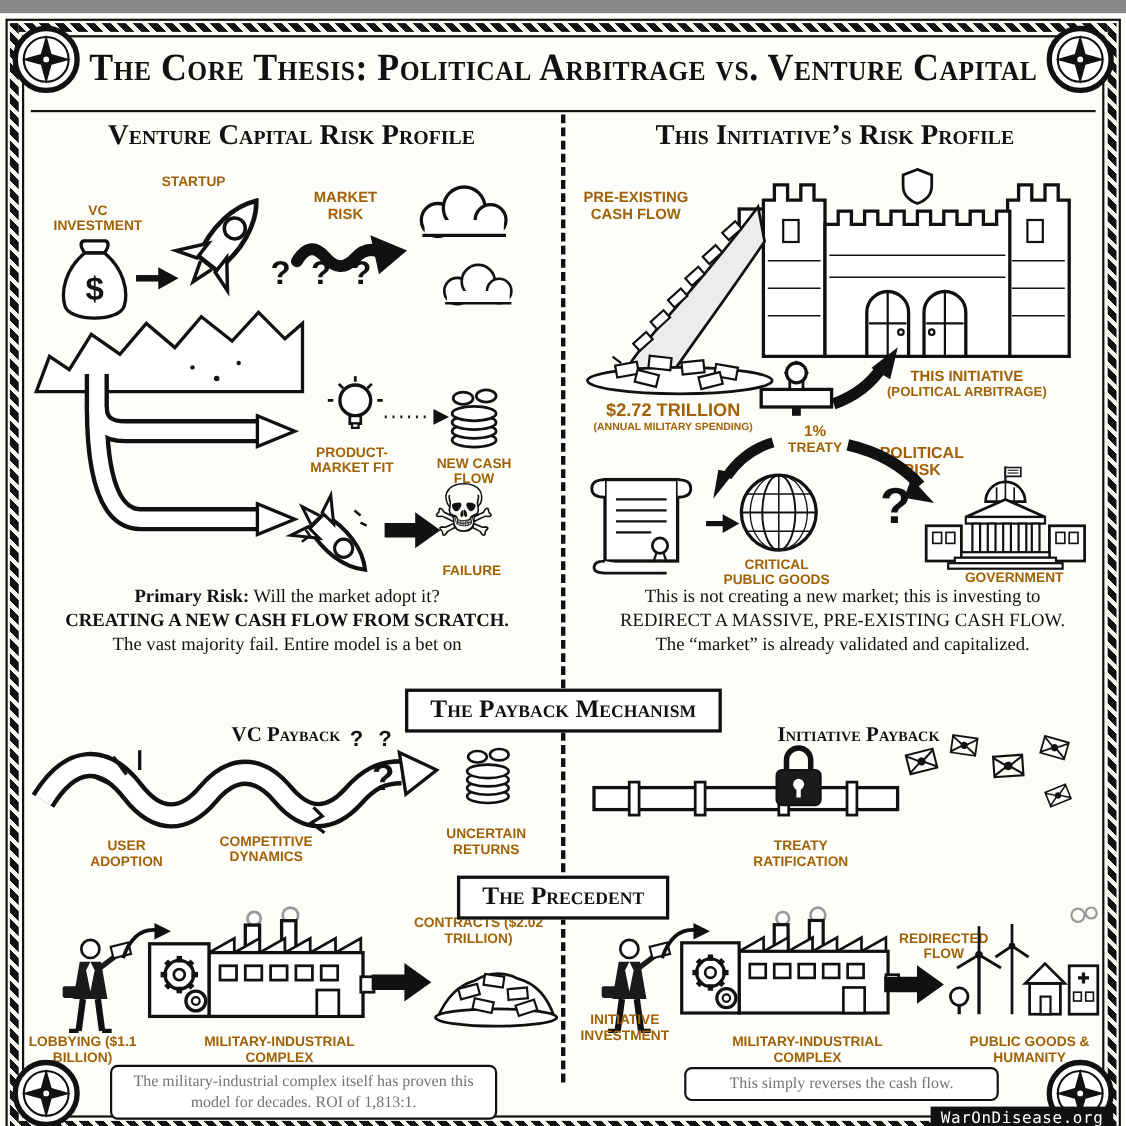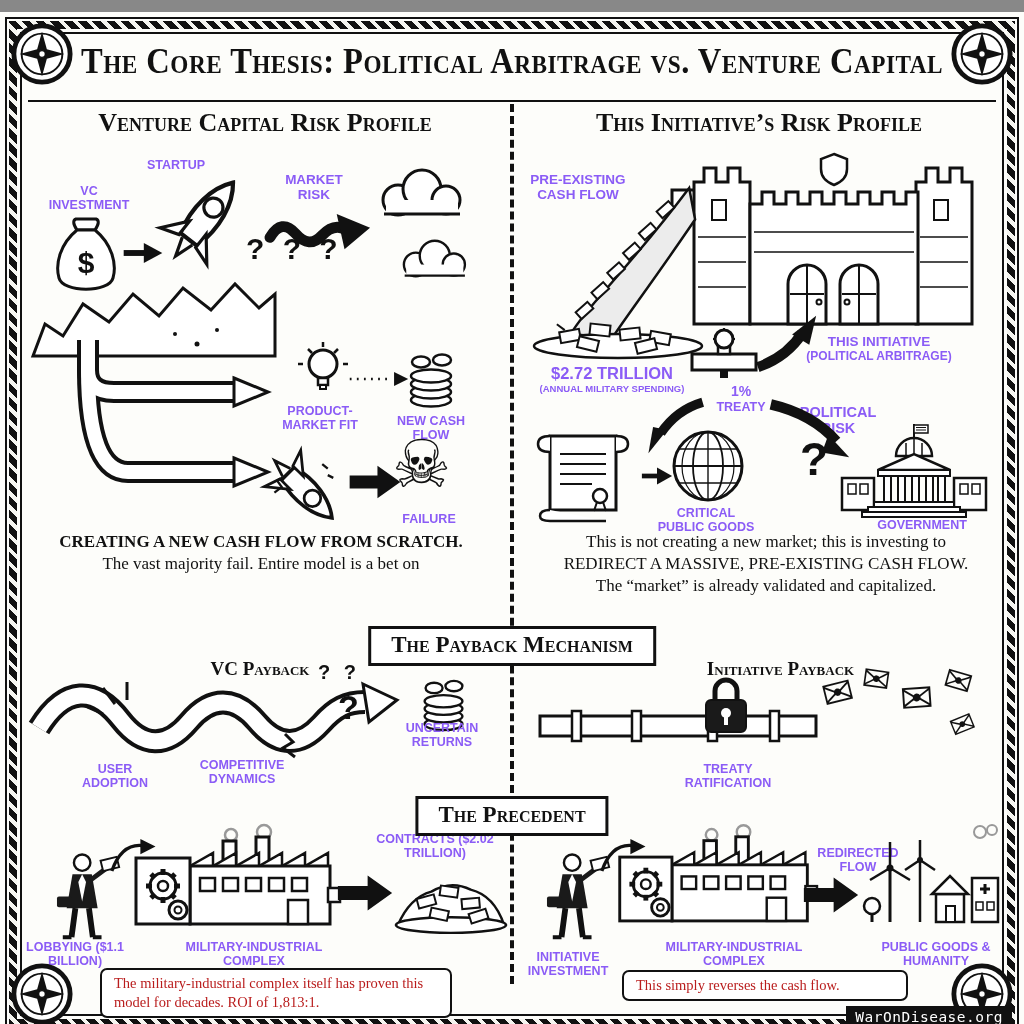--- a/index.html
+++ b/index.html
@@ -2,31 +2,31 @@
 <html><head>
 <meta charset="utf-8">
 <style>
   * { margin:0; padding:0; box-sizing:border-box; }
   html,body { background:#888; }
   .poster { position:relative; width:1024px; height:1024px; margin:12px auto;
             background:#fdfdfa; overflow:hidden; color:#111;
             font-family:"Liberation Sans", sans-serif; }
   .abs { position:absolute; }
   .lbl { position:absolute; font-family:"Liberation Sans",sans-serif; font-weight:700;
-         color:#8b5cf6; text-align:center; line-height:1.12; text-transform:uppercase; }
+         color:#a16207; text-align:center; line-height:1.12; text-transform:uppercase; }
   .sc  { font-variant:small-caps; font-family:"Liberation Serif",serif; font-weight:700; color:#111; }
   .para{ position:absolute; font-family:"Liberation Serif",serif; font-size:17px;
          line-height:1.3; text-align:center; color:#111; }
   .q   { position:absolute; font-weight:700; color:#111; line-height:1; }
   .glyph{ position:absolute; color:#111; line-height:1; font-family:"DejaVu Sans",sans-serif; }
   .hbox{ position:absolute; background:#fff; border:3px solid #111; padding:3px 20px 5px;
          z-index:4; font-size:23px; white-space:nowrap; text-align:center; }
   .capbox{ position:absolute; background:#fff; border:2.5px solid #111; border-radius:7px;
-         font-family:"Liberation Serif",serif; padding:4px 12px;
-         font-size:14.5px; line-height:1.3; z-index:4; color:#b91c1c; }
+         font-family:"Liberation Serif",serif; text-align:center; padding:4px 12px;
+         font-size:14.5px; line-height:1.3; z-index:4; color:#737373; }
   .vdash{ position:absolute; left:510px; top:92px; height:880px; width:0;
          border-left:4px dashed #111; z-index:1; }
   .badge{ position:absolute; right:12px; bottom:8px; background:#111; color:#fff;
          font-family:"DejaVu Sans Mono",monospace; font-size:14.5px; padding:3px 9px;
          z-index:6; letter-spacing:.5px; }
   .frame1{ position:absolute; inset:5px; border:2.5px solid #111; z-index:3; pointer-events:none; }
   .frameband{ position:absolute; inset:9px; border:8px solid; z-index:3; pointer-events:none;
          border-image: repeating-linear-gradient(45deg,#111 0 6px,#f5f5f0 6px 10px) 8; }
   .frame2{ position:absolute; inset:20px; border:2px solid #111; z-index:3; pointer-events:none; }
   .titlebar{ position:absolute; left:50%; top:30px; white-space:nowrap; font-size:35px;
@@ -222,20 +222,21 @@
         <path d="M72 24 l6 5 M78 36 l6 3"></path>
       </g>
   </svg>
   <svg class="abs" viewBox="0 0 66 48" style="left:348px;top:450px;width:54px;height:40px">
     <path d="M2 16 h34 v-12 l28 20 -28 20 v-12 h-34 Z" fill="#111"></path>
   </svg>
   <div class="glyph" style="left:392px;top:420px;font-size:66px">☠</div>
   <div class="lbl" style="left:398px;top:500px;width:62px;font-size:12.5px">FAILURE</div>
 
   <div class="para" style="left:32px;top:519px;width:458px">
+    <div><b><span>Primary Risk:</span></b> <span>Will the market adopt it?</span></div>
     <div style="font-weight:700">CREATING A NEW CASH FLOW FROM SCRATCH.</div>
     <div>The vast majority fail. Entire model is a bet on</div>
   </div>
 
   <div class="lbl" style="left:526px;top:160px;width:104px;font-size:13.5px">PRE-EXISTING CASH FLOW</div>
   <svg class="abs" viewBox="0 0 322 185" style="left:672px;top:130px;width:322px;height:185px">
     <rect x="0" y="48" width="24" height="18" fill="#fff" stroke="#111" stroke-width="3"></rect>
     <path d="M22 40 h10 v-14 h12 v14 h12 v-14 h12 v14 h10 v142 h-56 Z" fill="#fff" stroke="#111" stroke-width="3"></path>
     <path d="M244 40 h10 v-14 h12 v14 h12 v-14 h12 v14 h10 v142 h-56 Z" fill="#fff" stroke="#111" stroke-width="3"></path>
     <path d="M78 62 h12 v-12 h12 v12 h12 v-12 h12 v12 h12 v-12 h12 v12 h12 v-12 h12 v12 h12 v-12 h12 v12 h12 v-12 h12 v12 h12 v-12 h12 v12 v120 h-168 Z" fill="#fff" stroke="#111" stroke-width="3"></path>
@@ -429,21 +430,21 @@
       <path d="M250 58 l8 8 l-10 6 l12 9"></path>
     </g>
   </svg>
   <div class="q" style="left:318px;top:650px;font-size:20px;letter-spacing:4px">? ?</div>
   <div class="q" style="left:338px;top:678px;font-size:34px">?</div>
   <svg class="abs" viewBox="0 0 55 60" style="left:418px;top:664px;width:52px;height:58px">
       <use href="#def-coins"></use>
     </svg>
   <div class="lbl" style="left:68px;top:750px;width:94px;font-size:12.5px">USER ADOPTION</div>
   <div class="lbl" style="left:186px;top:746px;width:112px;font-size:12.5px">COMPETITIVE DYNAMICS</div>
-  <div class="lbl" style="left:396px;top:709px;width:92px;font-size:12.5px">UNCERTAIN RETURNS</div>
+  <div class="lbl" style="left:396px;top:739px;width:92px;font-size:12.5px">UNCERTAIN RETURNS</div>
 
   <div class="sc" style="position:absolute;left:688px;top:646px;width:185px;font-size:19px;text-align:center">Initiative Payback</div>
   <svg class="abs" viewBox="0 0 280 40" style="left:538px;top:694px;width:280px;height:40px">
     <rect x="2" y="10" width="276" height="20" fill="#fff" stroke="#111" stroke-width="3"></rect>
     <g fill="#fff" stroke="#111" stroke-width="2.5">
       <rect x="34" y="5" width="9" height="30"></rect>
         <rect x="94" y="5" width="9" height="30"></rect>
       <rect x="170" y="5" width="9" height="30"></rect>
         <rect x="232" y="5" width="9" height="30"></rect>
     </g>
@@ -502,21 +503,21 @@
   </svg>
   <div class="capbox" style="left:100px;top:956px;width:352px">The military-industrial complex itself has proven this model for decades. ROI of 1,813:1.</div>
 
   <svg class="abs" viewBox="0 0 70 95" style="left:542px;top:840px;width:70px;height:92px">
       <use href="#def-man"></use>
     </svg>
   <svg class="abs" viewBox="0 0 60 50" style="left:596px;top:822px;width:52px;height:42px">
     <path d="M6 44 Q18 10 44 14" fill="none" stroke="#111" stroke-width="4"></path>
       <path d="M40 6 L58 15 L40 24 Z" fill="#111"></path>
   </svg>
-  <div class="lbl" style="left:516px;top:938px;width:104px;font-size:12.5px">INITIATIVE INVESTMENT</div>
+  <div class="lbl" style="left:516px;top:908px;width:104px;font-size:12.5px">INITIATIVE INVESTMENT</div>
   <svg class="abs" viewBox="0 0 212 100" style="left:612px;top:814px;width:205px;height:97px">
       <use href="#def-factory"></use>
     </svg>
   <div class="lbl" style="left:650px;top:928px;width:168px;font-size:12.5px">MILITARY-INDUSTRIAL COMPLEX</div>
   <div class="lbl" style="left:816px;top:834px;width:84px;font-size:12.5px">REDIRECTED FLOW</div>
   <svg class="abs" viewBox="0 0 66 48" style="left:802px;top:862px;width:58px;height:42px">
     <path d="M2 16 h34 v-12 l28 20 -28 20 v-12 h-34 Z" fill="#111"></path>
   </svg>
   <svg class="abs" viewBox="0 0 140 112" style="left:862px;top:806px;width:140px;height:112px">
     <g stroke="#111" stroke-width="3">

